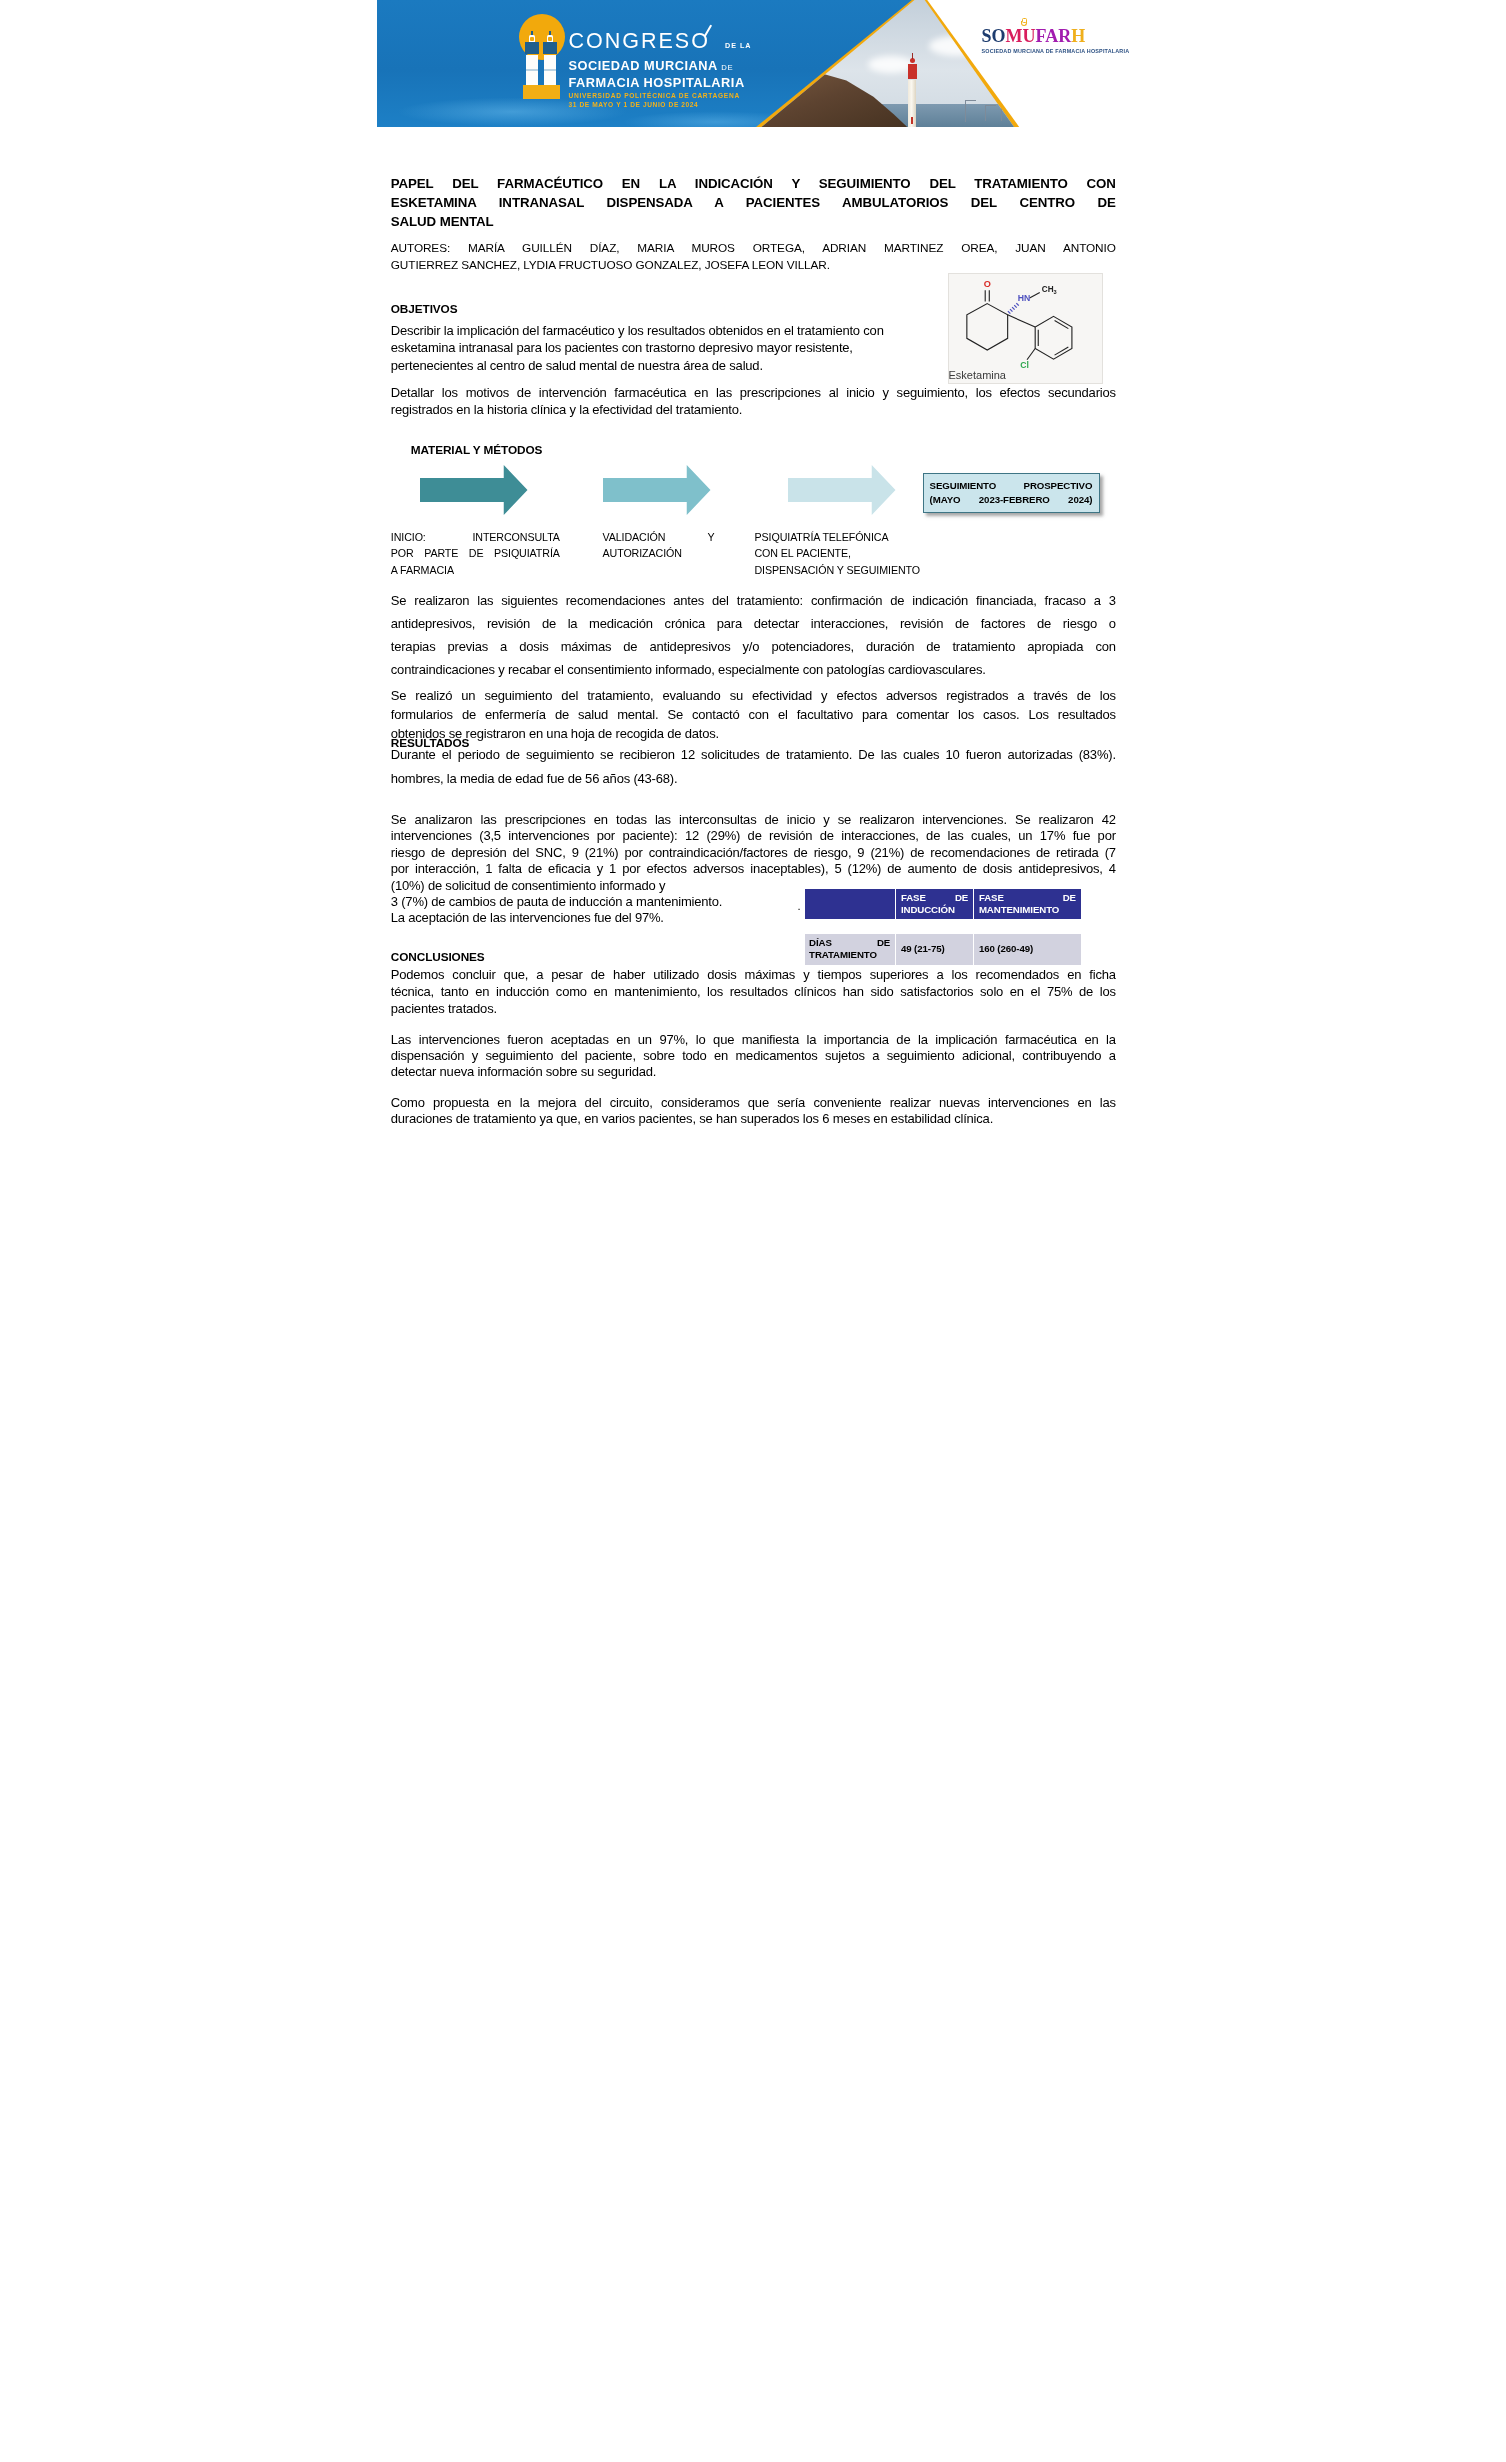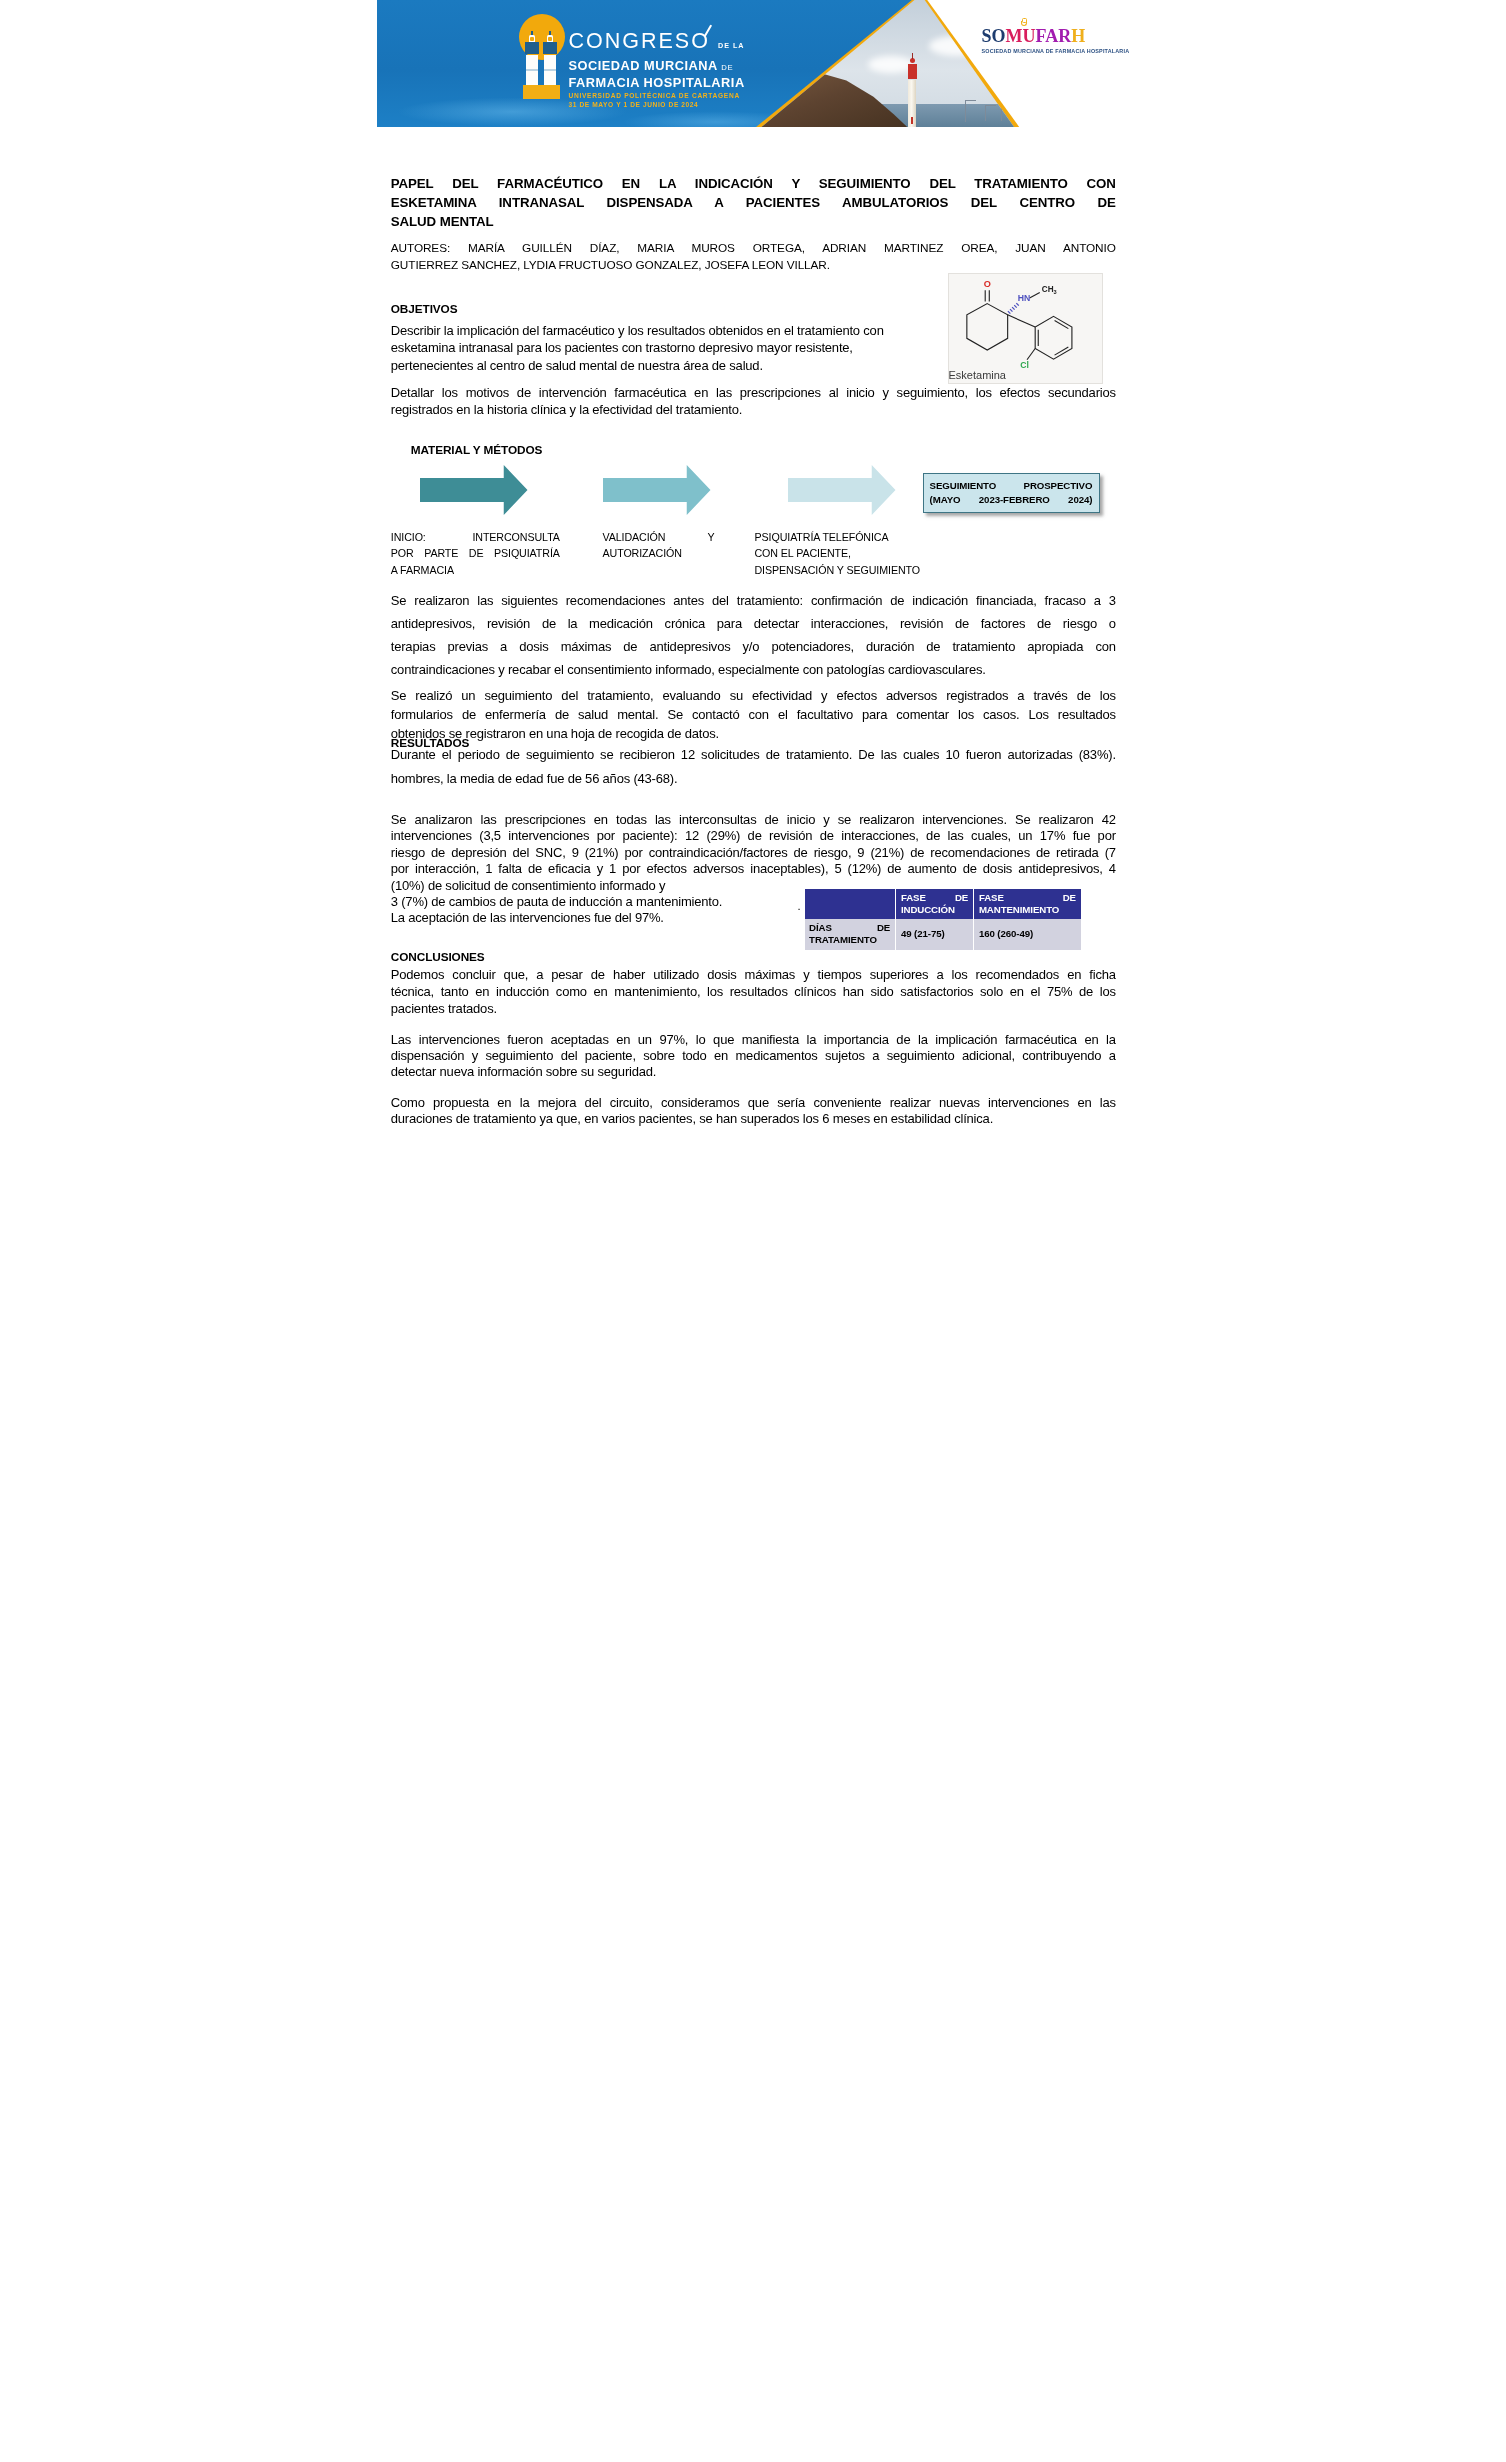--- a/index.html
+++ b/index.html
@@ -40,21 +40,21 @@
   .tw-band{position:absolute;left:0;top:37px;width:12.8px;height:1.5px;background:#bcd3e2;}
   .tw-cap{position:absolute;left:-0.5px;top:10.2px;width:14px;height:12.3px;background:#205f8c;}
   .tw-lant{position:absolute;left:3.1px;top:3.1px;width:6.6px;height:7.2px;background:#fdfdfb;border-radius:1.5px 1.5px 0 0;}
   .tw-lant::after{content:'';position:absolute;left:1.5px;top:2px;width:3.6px;height:3.6px;background:#f2a90c;border-radius:1px;}
   .tw-spire{position:absolute;left:5.1px;top:-1px;width:2px;height:4.1px;background:#205f8c;}
   .congress-text{position:absolute;left:192px;top:30px;color:#fff;}
   .congreso-line{position:relative;font-size:21.5px;font-weight:400;letter-spacing:2px;line-height:22.5px;white-space:nowrap;}
   .congreso-word{position:relative;display:inline-block;}
   .congreso-word::after{content:'';position:absolute;right:1px;top:-6.1px;width:2px;height:13.3px;background:#fff;
             transform:rotate(30deg);border-radius:1px;}
-  .dela{font-size:7.2px;font-weight:700;letter-spacing:1px;margin-left:8px;}
+  .dela{font-size:7.2px;font-weight:700;letter-spacing:1px;margin-left:15px;}
   .soc-line{font-size:12.8px;font-weight:700;letter-spacing:0.5px;line-height:15px;white-space:nowrap;}
   .soc-de{font-size:7.7px;font-weight:400;letter-spacing:0.5px;}
   .uni-line{color:#f2b21c;font-size:6.6px;font-weight:700;letter-spacing:0.7px;line-height:8.7px;margin-top:2.6px;white-space:nowrap;}
   .date-line{color:#f2b21c;font-size:6.6px;font-weight:700;letter-spacing:0.6px;line-height:8.7px;white-space:nowrap;}
   
   .somu{position:absolute;left:605px;top:25.5px;width:102px;}
   .somu-letters{font-family:"Liberation Serif","DejaVu Serif",serif;font-weight:700;font-size:18px;line-height:20.4px;letter-spacing:0;}
   .somu-mortar{position:absolute;left:38px;top:-7.2px;width:8.2px;height:7.7px;}
   .somu-mortar::before{content:'';position:absolute;left:1px;top:3.1px;width:4.1px;height:3.6px;border:1.5px solid #f2b21c;border-top:none;border-radius:0 0 3.1px 3.1px;}
   .somu-mortar::after{content:'';position:absolute;left:2px;top:0px;width:3.6px;height:2.6px;border:1px solid #f2b21c;border-radius:1.5px;}
@@ -80,21 +80,21 @@
            font-size:9.7px;font-weight:700;line-height:14.3px;letter-spacing:-0.1px;}
   .step-label{position:absolute;top:529px;font-size:10.7px;line-height:16.4px;letter-spacing:-0.1px;}
   .met-p1{left:14.3px;top:589px;width:725px;line-height:23px;}
   .met-p2{left:14.3px;top:686px;width:725px;line-height:19px;}
   
   .res-p1{left:14.3px;top:743px;width:725px;line-height:24px;}
   .res-p2{left:14.3px;top:812px;width:725px;line-height:16.4px;}
   .res-cont{left:14.3px;top:878px;width:409px;line-height:16px;}
   .stray-dot{left:421px;top:900px;font-size:11.2px;}
   .rtable{left:428px;top:889px;width:276px;font-size:9.7px;font-weight:700;letter-spacing:-0.1px;}
-  .rtable .tr{display:flex;margin-bottom:0;}
+  .rtable .tr{display:flex;margin-bottom:15px;}
   .rtable .cell{box-sizing:border-box;padding:2.6px 4.6px;margin-right:1.5px;}
   .rtable .c1{width:91px;} .rtable .c2{width:77px;} .rtable .c3{width:107px;margin-right:0;}
   .rtable .th{color:#fff;height:30px;line-height:12.3px;}
   .rtable .td{height:31px;line-height:12.8px;}
   .rtable .val{display:flex;align-items:center;}
   
   .con-p1{left:14.3px;top:966px;width:725px;line-height:17px;}
   .con-p2{left:14.3px;top:1032px;width:725px;line-height:16px;}
   .con-p3{left:14.3px;top:1095px;width:725px;line-height:16px;}
   svg text{font-family:"Liberation Sans","DejaVu Sans",sans-serif;}

